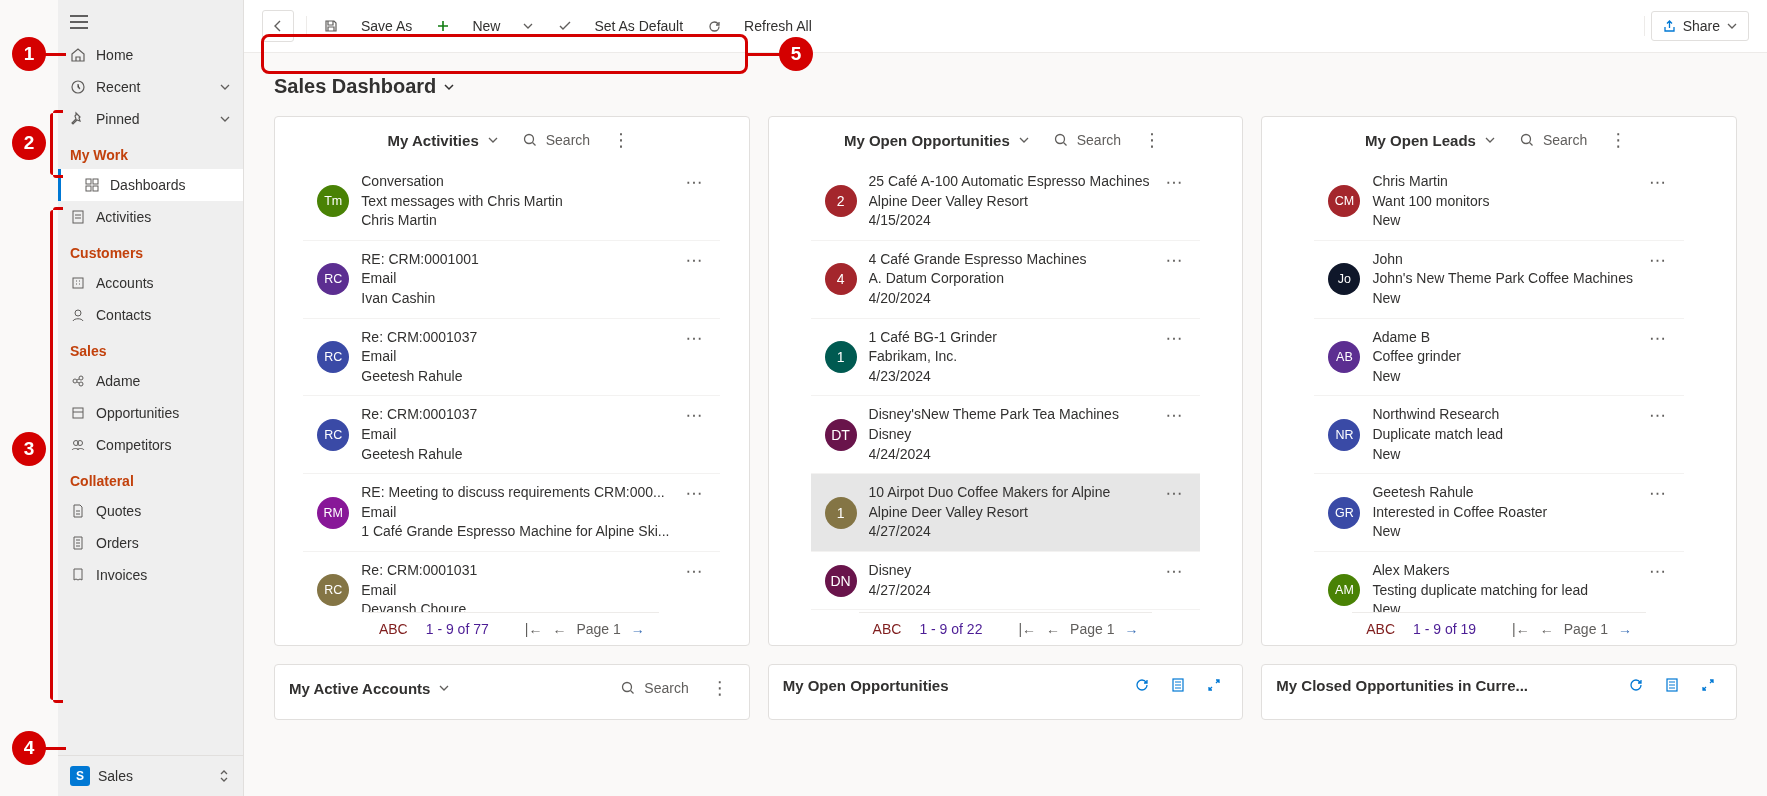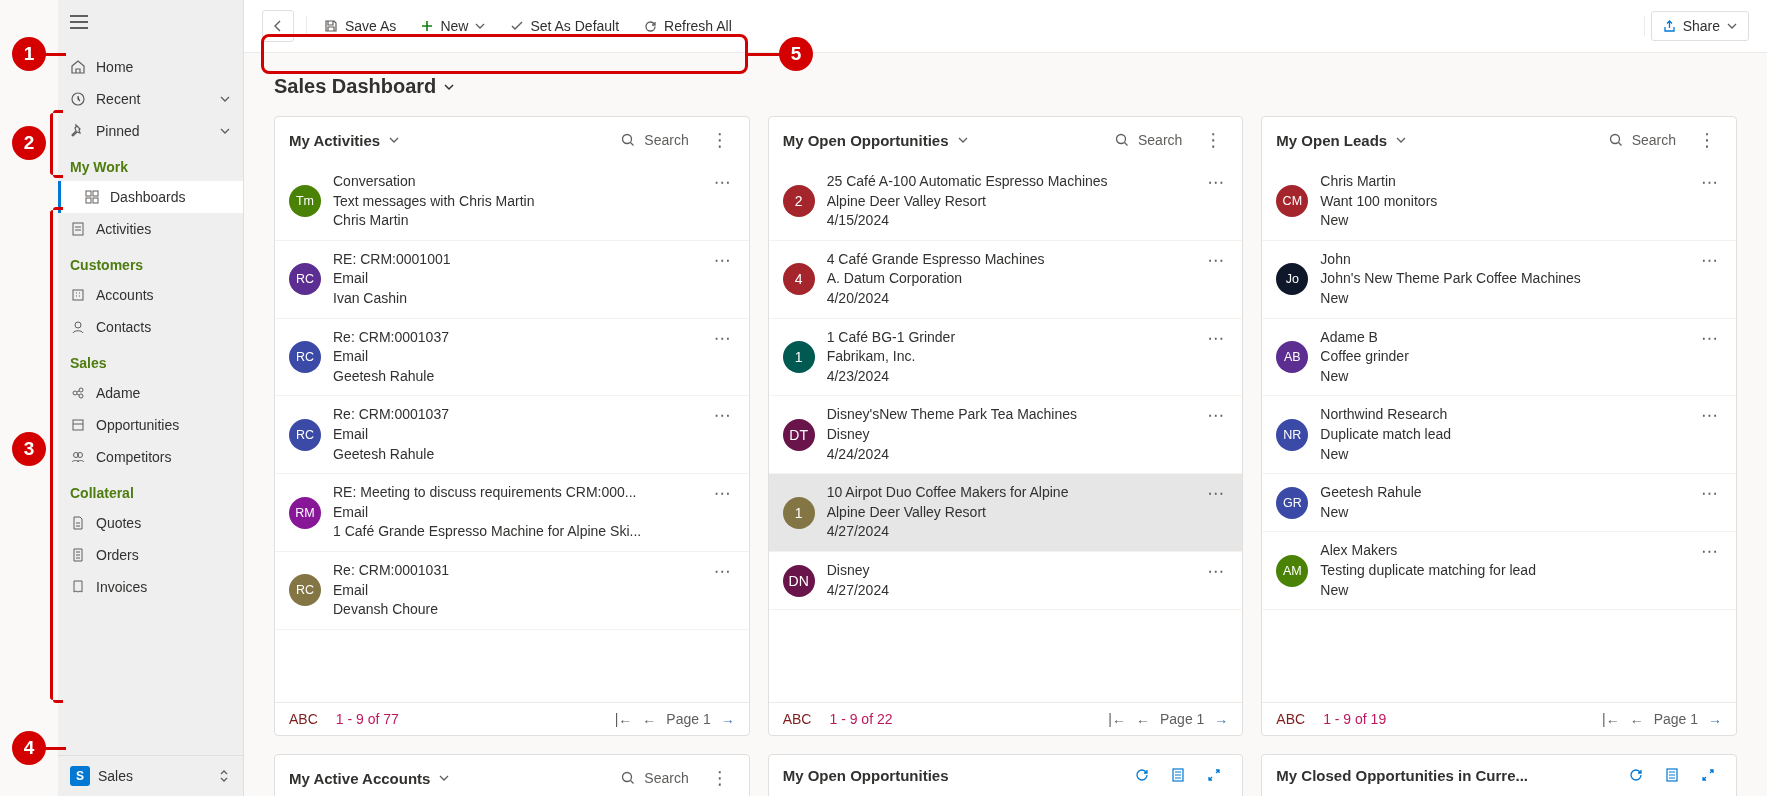--- a/index.html
+++ b/index.html
@@ -15,48 +15,48 @@
 .red-box { position: absolute; border: 3px solid #d40000; border-radius: 8px; z-index: 998; pointer-events: none; }
 
 
 .app { display: flex; height: 100%; margin-left: 58px; }
 .sidebar { width: 186px; background: #efefef; border-right: 1px solid #e1dfdd; display: flex; flex-direction: column; height: 100%; }
 .main { flex: 1; display: flex; flex-direction: column; background: #faf9f8; }
 
 
 .hamburger { padding: 15px 12px 10px; cursor: pointer; }
 .hamburger svg { width: 18px; height: 14px; }
-.nav-list { flex: 1; overflow-y: auto; margin-top: 12px; }
+.nav-list { flex: 1; overflow-y: auto; }
 .nav-item { display: flex; align-items: center; padding: 8px 12px; cursor: pointer; color: #323130; gap: 10px; }
 .nav-item.active { background: #fff; border-left: 3px solid #0078d4; padding-left: 23px; }
 .nav-icon { width: 16px; height: 16px; flex-shrink: 0; display: flex; align-items: center; justify-content: center; color: #605e5c; }
 .nav-label { flex: 1; font-size: 14px; }
 .nav-chevron { width: 12px; color: #605e5c; }
-.nav-header { padding: 12px 12px 6px; font-weight: 600; font-size: 14px; color: #4d7c0f; }
+.nav-header { padding: 12px 12px 6px; font-weight: 600; font-size: 14px; color: #c2410c; }
 .area-switcher { display: flex; align-items: center; padding: 10px 12px; border-top: 1px solid #e1dfdd; background: #efefef; gap: 8px; }
 .area-badge { width: 20px; height: 20px; background: #0078d4; border-radius: 3px; color: white; font-size: 12px; font-weight: 600; display: flex; align-items: center; justify-content: center; }
 .area-name { flex: 1; font-size: 14px; }
 .area-swap { color: #605e5c; }
 
 
 .toolbar { display: flex; align-items: center; padding: 10px 18px; background: #fff; border-bottom: 1px solid #edebe9; gap: 4px; }
 .back-btn { width: 32px; height: 32px; display: flex; align-items: center; justify-content: center; border: 1px solid #e1dfdd; border-radius: 3px; cursor: pointer; margin-right: 6px; }
-.tb-btn { display: flex; align-items: center; gap: 6px; padding: 6px 10px; cursor: pointer; font-size: 14px; border-radius: 3px; }
+.tb-btn { display: flex; align-items: center; gap: 22px; padding: 6px 10px; cursor: pointer; font-size: 14px; border-radius: 3px; }
 .tb-sep { width: 1px; height: 20px; background: #edebe9; margin: 0 2px; }
 .spacer { flex: 1; }
 .share-btn { display: flex; align-items: center; gap: 6px; padding: 6px 10px; cursor: pointer; font-size: 14px; border: 1px solid #e1dfdd; border-radius: 3px;}
 
 
 .content { flex: 1; padding: 10px 30px; overflow: auto; }
 .dash-title { display: flex; align-items: center; gap: 6px; padding: 12px 0 18px; }
 .dash-title h1 { font-size: 20px; font-weight: 600; }
 
 .cards-row { display: flex; gap: 18px; margin-bottom: 18px; }
 .card { flex: 1; background: #fff; border: 1px solid #e1dfdd; border-radius: 4px; display: flex; flex-direction: column; min-width: 0; }
-.card.tall { height: 620px; }
+.card.tall { height: 530px; align-items: center; }
 .card.short { height: 56px; }
 .card-header { display: flex; align-items: center; padding: 10px 14px; gap: 8px; }
 .card-title { font-weight: 600; font-size: 15px; }
 .card-title-chevron { color: #605e5c; }
 .ch-spacer { flex: 1; }
 .card-search { display: flex; align-items: center; gap: 8px; color: #605e5c; font-size: 14px; cursor: pointer; padding: 4px 8px;}
 .card-more { color: #605e5c; cursor: pointer; padding: 4px 6px; font-size: 18px; line-height: 1; }
 .card-action { color: #0078d4; cursor: pointer; padding: 2px 6px;}
 .card-body { flex: 1; overflow-y: auto; position: relative; }
 .card-body-inner { height: 100%; overflow-y: auto; }
@@ -64,21 +64,21 @@
 .list-row { display: flex; align-items: center; padding: 9px 14px; border-bottom: 1px solid #f3f2f1; gap: 12px; cursor: pointer; }
 .list-row.highlighted { background: #e6e6e6; }
 .avatar { width: 32px; height: 32px; border-radius: 50%; display: flex; align-items: center; justify-content: center; color: white; font-size: 12.5px; font-weight: 400; flex-shrink: 0; }
 .rownum { width: 32px; height: 32px; border-radius: 50%; display: flex; align-items: center; justify-content: center; color: white; font-size: 14px; font-weight: 400; flex-shrink: 0; }
 .row-text { flex: 1; min-width: 0; }
 .row-line { white-space: nowrap; overflow: hidden; text-overflow: ellipsis; font-size: 14px; line-height: 1.4; }
 .row-more { color: #605e5c; cursor: pointer; font-size: 17px; padding: 0 4px; align-self: flex-start;}
 
 .card-footer { display: flex; align-items: center; padding: 8px 14px; border-top: 1px solid #edebe9; gap: 18px; font-size: 14px; }
 .abc { color: #7f1d1d; font-weight: 400; cursor: pointer; }
-.range { color: #be185d; }
+.range { color: #4c1d95; }
 .cf-spacer { flex: 1; }
 .pager { display: flex; align-items: center; gap: 10px; color: #605e5c; }
 .pager .page-arrow { cursor: pointer; }
 .pager .page-arrow.active { color: #3b6fb6; }
 
 
 .card-body-inner::-webkit-scrollbar { width: 8px; }
 .card-body-inner::-webkit-scrollbar-thumb { background: #c8c6c4; border-radius: 4px; }
 
 svg { display: block; }
@@ -563,20 +563,21 @@
                     <div class="row-line">Northwind Research</div>
                     <div class="row-line">Duplicate match lead</div>
                     <div class="row-line">New</div>
                   </div>
                   <div class="row-more">⋯</div>
                 </div>
                 <div class="list-row">
                   <div class="avatar" style="background: rgb(58, 74, 166);">GR</div>
                   <div class="row-text">
                     <div class="row-line">Geetesh Rahule</div>
+                    <div class="row-line">Interested in Coffee Roaster</div>
                     <div class="row-line">New</div>
                   </div>
                   <div class="row-more">⋯</div>
                 </div>
                 <div class="list-row">
                   <div class="avatar" style="background: rgb(73, 130, 5);">AM</div>
                   <div class="row-text">
                     <div class="row-line">Alex Makers</div>
                     <div class="row-line">Testing duplicate matching for lead</div>
                     <div class="row-line">New</div>

